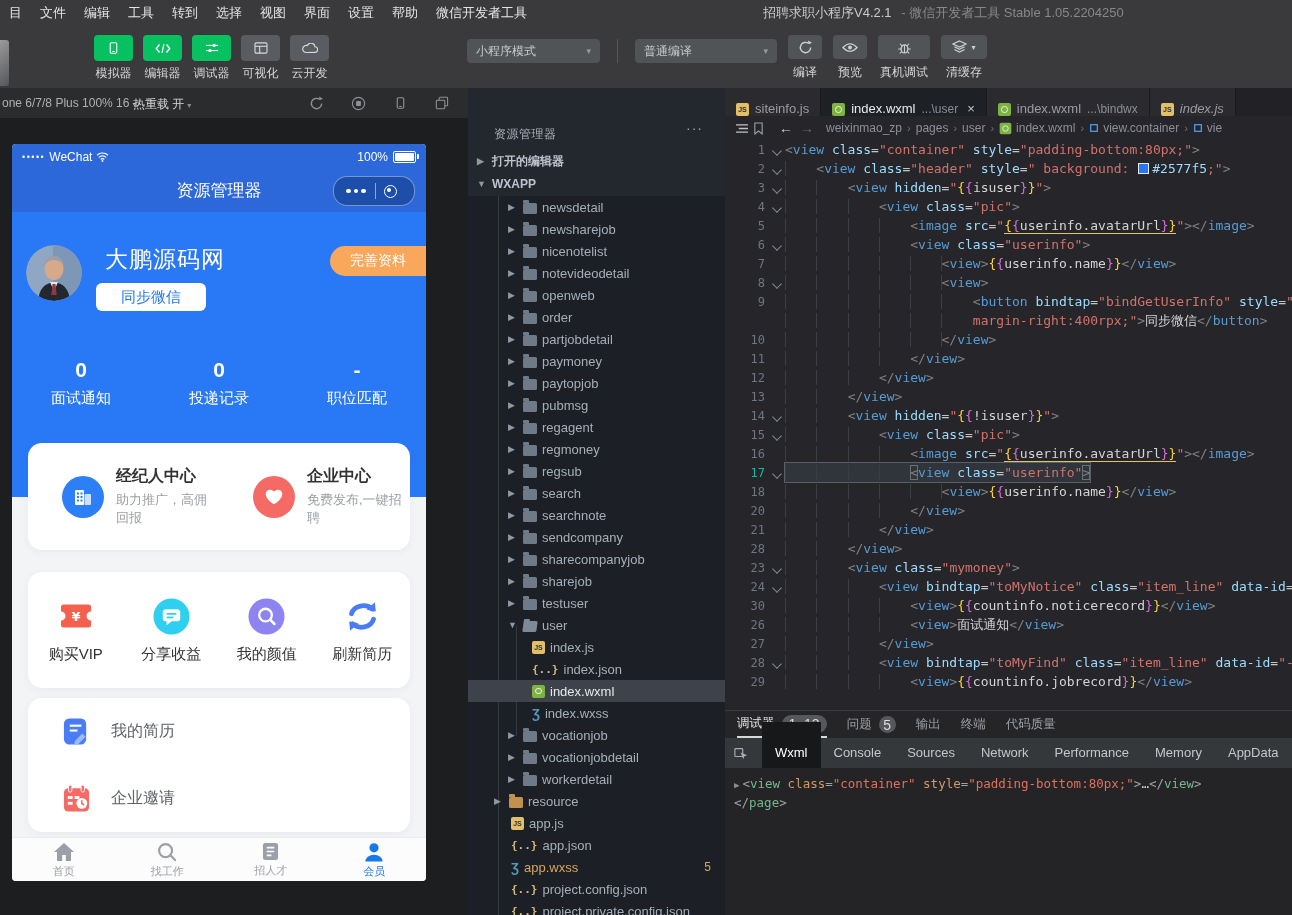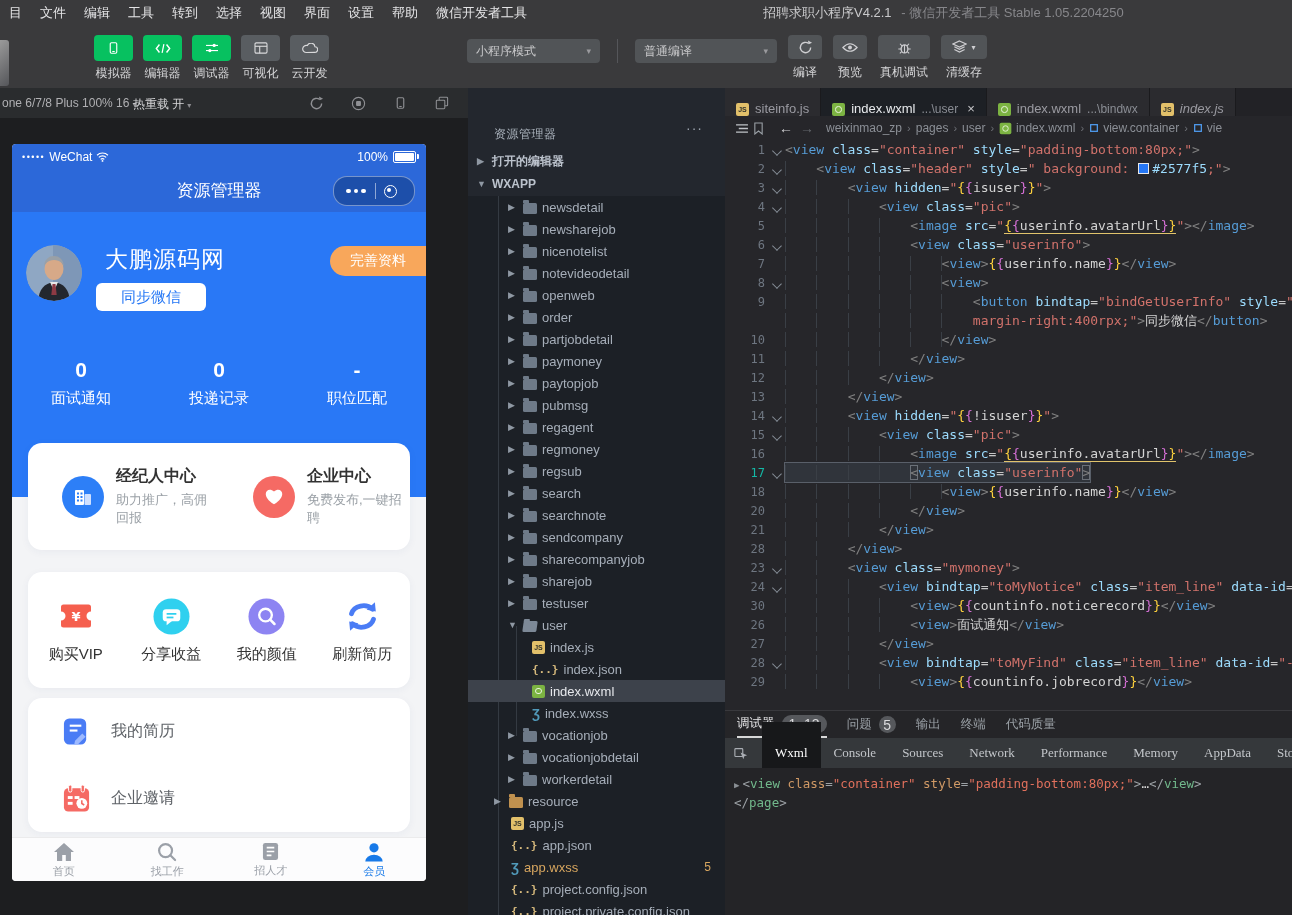--- a/index.html
+++ b/index.html
@@ -146,21 +146,21 @@
   
   #debug{position:absolute;left:725px;top:710px;right:0;bottom:0;background:#252528;border-top:1px solid #39393d;}
   #dtabs1{height:27px;display:flex;align-items:center;padding-left:12px;gap:20px;font-size:12.5px;color:#9aa0a6;}
   .dtab{height:27px;display:flex;align-items:center;box-sizing:border-box;}
   .dtab.active{color:#e8e8ea;border-bottom:2px solid #d8d8d8;}
   .dbadge{background:#56585c;color:#dcdcde;border-radius:9px;padding:1px 7px;font-size:14px;margin-left:7px;}
   .dbadge.circ{padding:0;width:17px;height:17px;display:inline-flex;align-items:center;justify-content:center;border-radius:50%;}
   #dtabs2{height:30px;background:#35383b;display:flex;align-items:center;font-size:13px;color:#c3c6ca;}
   #picker{margin:0 10px 0 9px;color:#a9adb3;display:inline-flex;}
   #dsep{width:1px;height:16px;background:#4a4d51;margin-right:4px;}
-  .dtab2{height:30px;line-height:30px;padding:16px 13px;white-space:nowrap;font-family:Liberation Serif, serif;}
+  .dtab2{height:30px;line-height:30px;padding:16px 13px;white-space:nowrap;}
   .dtab2.active{background:#17181a;color:#fff;}
   #dcontent{position:absolute;top:57px;left:0;right:0;bottom:0;background:#242427;padding:7px 0 0 9px;
             font:12.5px/17px "DejaVu Sans Mono",monospace;}
   .dline{white-space:pre;}
   .c-dp{color:#9da2a6;} .c-dt{color:#72b98c;} .c-da{color:#d19a66;} .c-dv{color:#e0705c;}
   .c-dx{color:#d4d4d4;} .c-arr{color:#8a8f94;font-size:9px;margin-right:3px;}
   svg{display:block;}
 </style>
 </head>
 <body>

